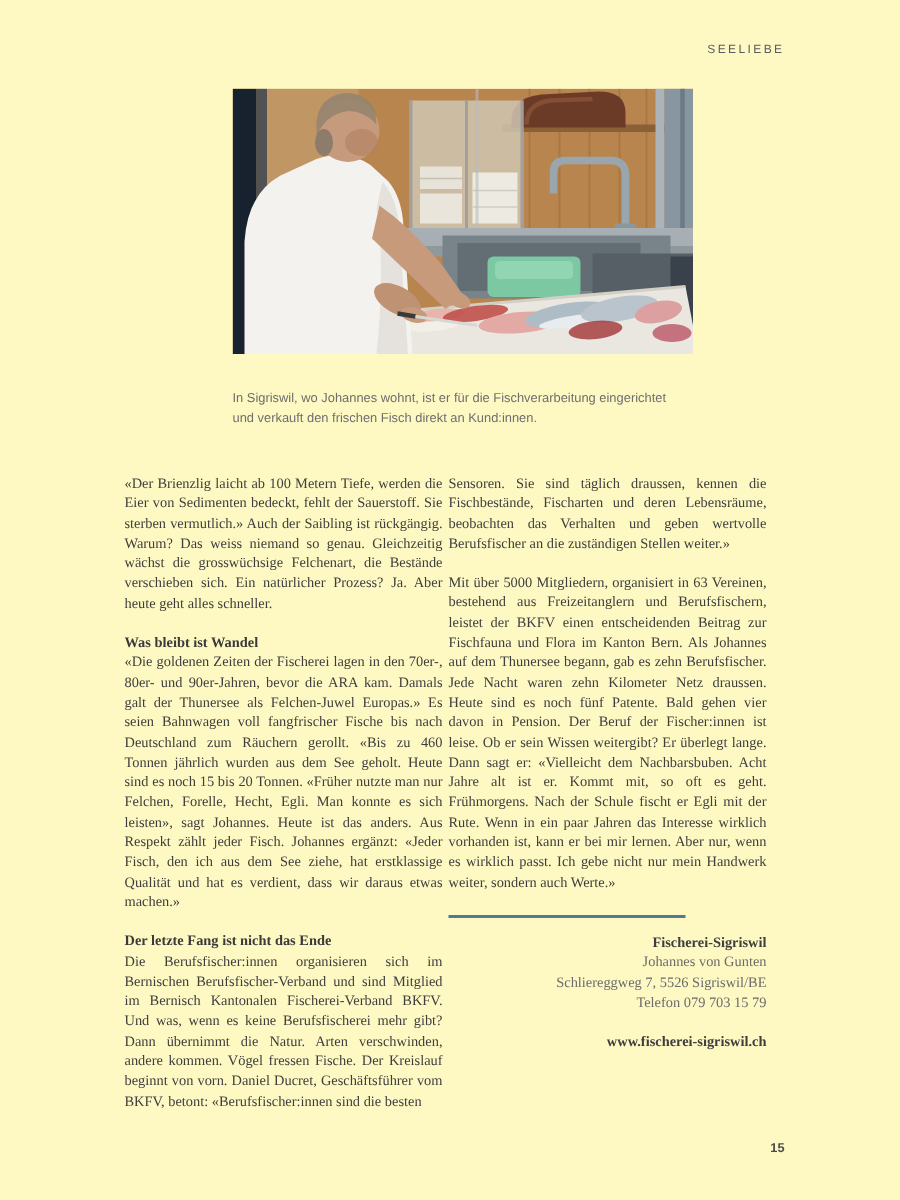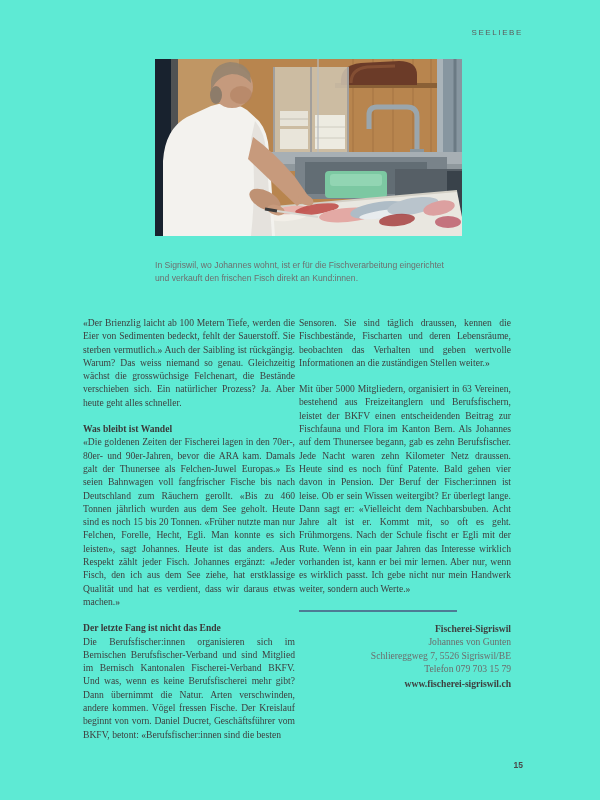--- a/index.html
+++ b/index.html
@@ -1,32 +1,32 @@
 <!DOCTYPE html>
 <html><head>
 <meta charset="utf-8">
 <style>
   html,body{margin:0;padding:0;background:#e8e8e8;}
-  .page{position:relative;width:600px;height:800px;background:#5eead4;margin:0 auto;overflow:hidden;
+  .page{position:relative;width:600px;height:800px;background:#fef9c3;margin:0 auto;overflow:hidden;
         font-family:"Liberation Serif",serif;color:#3e3e3e;}
   .kicker{position:absolute;top:28px;right:77px;font-family:"Liberation Sans",sans-serif;
           font-size:8px;letter-spacing:1.6px;color:#5c5c5c;}
   .photo{position:absolute;left:155px;top:59px;width:307px;height:177px;overflow:hidden;}
   .photo svg{display:block;}
   .caption{position:absolute;left:155px;top:259px;width:292px;font-family:"Liberation Sans",sans-serif;
            font-size:8.6px;line-height:12.5px;color:#6e6e6e;}
   .columns{position:absolute;left:83px;top:316px;width:440px;display:flex;gap:4px;}
   .col{width:212px;font-size:9.6px;line-height:13.3px;text-align:justify;}
   .col p{margin:0 0 13px 0;}
   .col h3{margin:0;font-size:9.6px;line-height:13.3px;color:#3a3a3a;}
   .contact-rule{width:158px;height:2px;background:#4d7b94;margin:15px 0 10px 0;}
   .contact-heading{font-size:13.5px;font-weight:bold;color:#4d7b94;margin:0 0 16px 0;line-height:15px;}
   .contact-line{font-size:9.6px;line-height:13.3px;color:#6c6c6c;text-align:right;}
   .contact-name{font-weight:bold;color:#3e3e3e;}
-  .contact-url{font-weight:bold;color:#3e3e3e;margin-top:2px;display:block;text-decoration:none;}
+  .contact-url{font-weight:bold;color:#3e3e3e;margin-top:13px;display:block;text-decoration:none;}
   .pagenum{position:absolute;top:760px;right:77px;font-family:"Liberation Sans",sans-serif;
            font-size:8.5px;font-weight:bold;color:#4a4a4a;}
 </style>
 </head>
 <body>
 
 <div class="page">
 
   <div class="kicker">SEELIEBE</div>
 
@@ -117,21 +117,21 @@
 
   <div class="columns">
     <div class="col">
       <p>«Der Brienzlig laicht ab 100 Metern Tiefe, werden die Eier von Sedimenten bedeckt, fehlt der Sauerstoff. Sie sterben vermutlich.» Auch der Saibling ist rückgängig. Warum? Das weiss niemand so genau. Gleichzeitig wächst die grosswüchsige Felchenart, die Bestände verschieben sich. Ein natürlicher Prozess? Ja. Aber heute geht alles schneller.</p>
       <h3>Was bleibt ist Wandel</h3>
       <p>«Die goldenen Zeiten der Fischerei lagen in den 70er-, 80er- und 90er-Jahren, bevor die ARA kam. Damals galt der Thunersee als Felchen-Juwel Europas.» Es seien Bahnwagen voll fangfrischer Fische bis nach Deutschland zum Räuchern gerollt. «Bis zu 460 Tonnen jährlich wurden aus dem See geholt. Heute sind es noch 15 bis 20 Tonnen. «Früher nutzte man nur Felchen, Forelle, Hecht, Egli. Man konnte es sich leisten», sagt Johannes. Heute ist das anders. Aus Respekt zählt jeder Fisch. Johannes ergänzt: «Jeder Fisch, den ich aus dem See ziehe, hat erstklassige Qualität und hat es verdient, dass wir daraus etwas machen.»</p>
       <h3>Der letzte Fang ist nicht das Ende</h3>
       <p>Die Berufsfischer:innen organisieren sich im Bernischen Berufsfischer-Verband und sind Mitglied im Bernisch Kantonalen Fischerei-Verband BKFV. Und was, wenn es keine Berufsfischerei mehr gibt? Dann übernimmt die Natur. Arten verschwinden, andere kommen. Vögel fressen Fische. Der Kreislauf beginnt von vorn. Daniel Ducret, Geschäftsführer vom BKFV, betont: «Berufsfischer:innen sind die besten</p>
     </div>
     <div class="col">
-      <p>Sensoren. Sie sind täglich draussen, kennen die Fischbestände, Fischarten und deren Lebensräume, beobachten das Verhalten und geben wertvolle Informationen an die zuständigen Stellen weiter.»</p>
+      <p>Sensoren. Sie sind täglich draussen, kennen die Fischbestände, Fischarten und deren Lebensräume, beobachten das Verhalten und geben wertvolle Berufsfischer an die zuständigen Stellen weiter.»</p>
       <p>Mit über 5000 Mitgliedern, organisiert in 63 Vereinen, bestehend aus Freizeitanglern und Berufsfischern, leistet der BKFV einen entscheidenden Beitrag zur Fischfauna und Flora im Kanton Bern. Als Johannes auf dem Thunersee begann, gab es zehn Berufsfischer. Jede Nacht waren zehn Kilometer Netz draussen. Heute sind es noch fünf Patente. Bald gehen vier davon in Pension. Der Beruf der Fischer:innen ist leise. Ob er sein Wissen weitergibt? Er überlegt lange. Dann sagt er: «Vielleicht dem Nachbarsbuben. Acht Jahre alt ist er. Kommt mit, so oft es geht. Frühmorgens. Nach der Schule fischt er Egli mit der Rute. Wenn in ein paar Jahren das Interesse wirklich vorhanden ist, kann er bei mir lernen. Aber nur, wenn es wirklich passt. Ich gebe nicht nur mein Handwerk weiter, sondern auch Werte.»</p>
 
       <div>
         <div class="contact-rule"></div>
         <div class="contact-line contact-name">Fischerei-Sigriswil</div>
         <div class="contact-line">Johannes von Gunten</div>
         <div class="contact-line">Schliereggweg 7, 5526 Sigriswil/BE</div>
         <div class="contact-line">Telefon 079 703 15 79</div>
         <a class="contact-line contact-url" href="#">www.fischerei-sigriswil.ch</a>
       </div>

